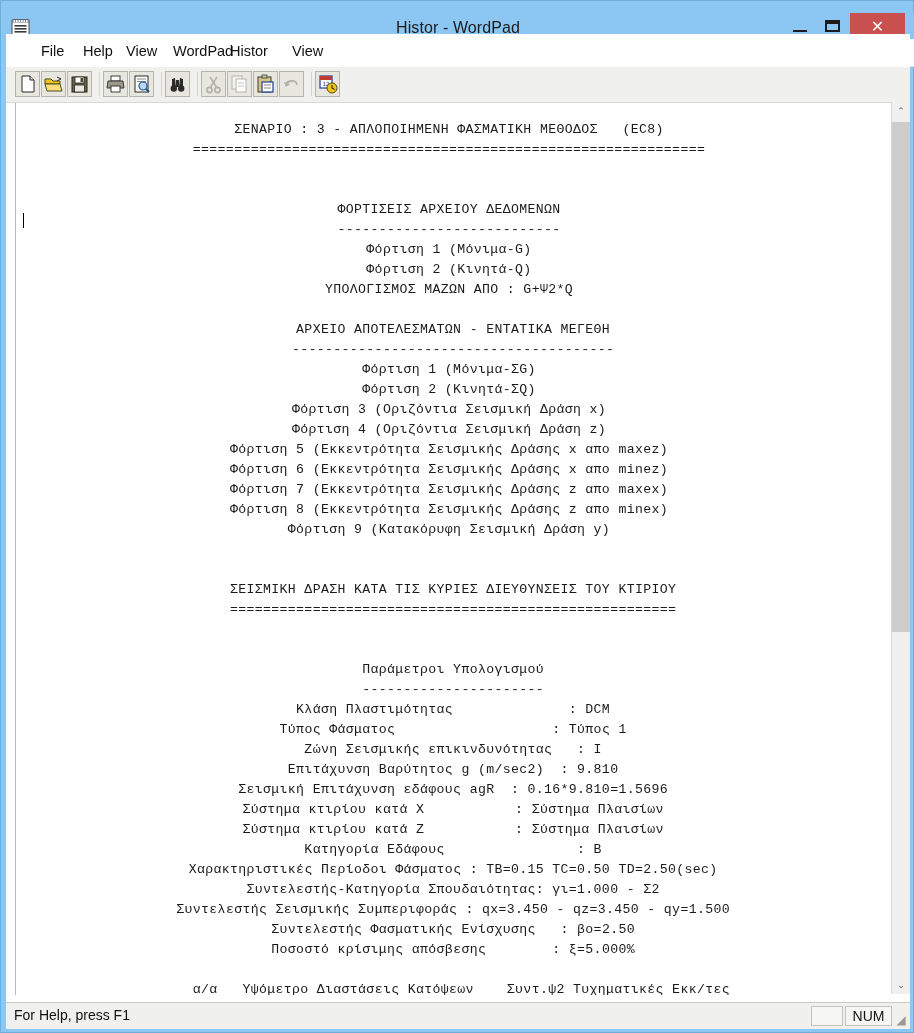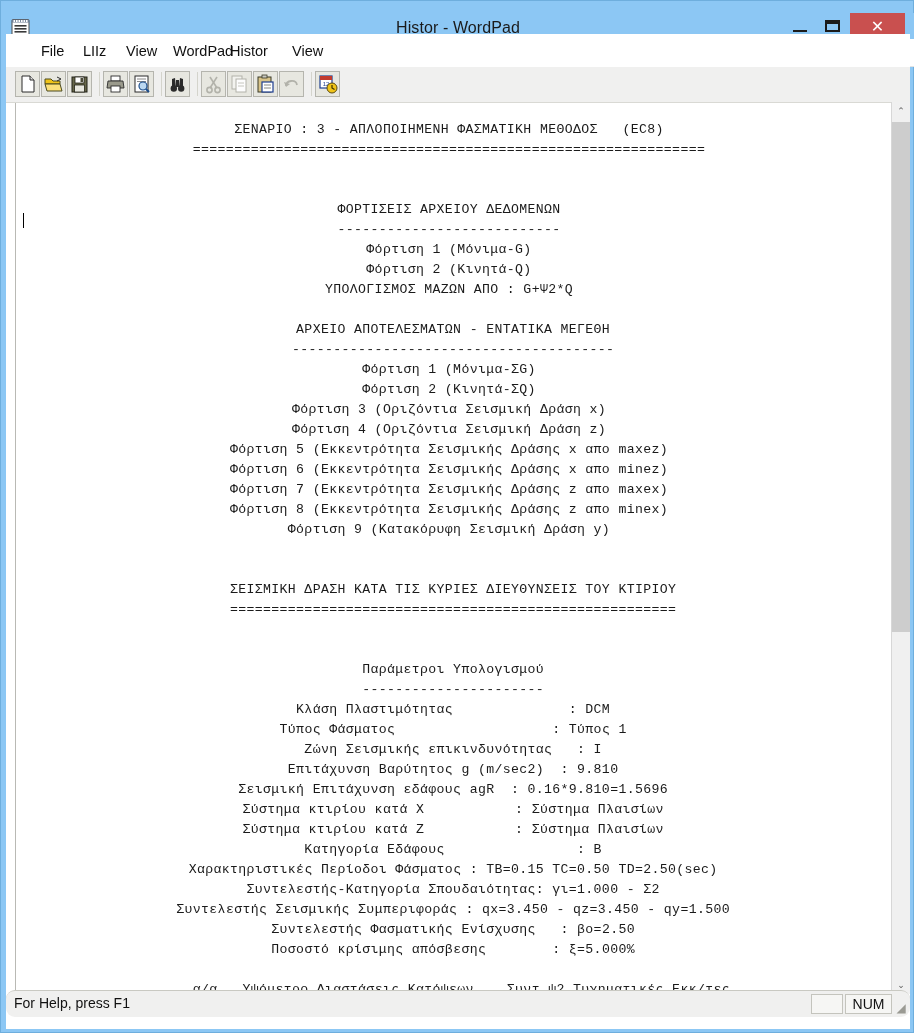--- a/index.html
+++ b/index.html
@@ -201,26 +201,25 @@
     position: absolute;
     left: 0; top: 20px;
     width: 18px; height: 510px;
     background: #cdcdcd;
     cursor: default;
   }
 
   
   #status-bar {
     position: absolute;
-    left: 0; bottom: 12px;
+    left: 0; bottom: 0;
     width: 904px; height: 27px;
     background: #f0f0ef;
     border-top: 1px solid #c9c9c2;
     box-sizing: border-box;
-    border-radius: 9px;
   }
   #status-text {
     position: absolute;
     left: 8px; top: 4px;
     font-size: 14px;
     color: #111111;
     font-family: "Liberation Sans", sans-serif;
   }
   .status-pane {
     position: absolute;
@@ -284,21 +283,21 @@
     </div>
     <div class="win-btn" id="btn-close">
       <span class="glyph">✕</span>
     </div>
   </div>
 
   <div id="client">
 
     <div id="menu-bar">
       <div class="menu-item" style="left:18px">File</div>
-      <div class="menu-item" style="left:60px">LIIz</div>
+      <div class="menu-item" style="left:60px">Help</div>
       <div class="menu-item" style="left:103px">View</div>
       <div class="menu-item" style="left:150px">WordPad</div>
       <div class="menu-item" style="left:207px">Histor</div>
       <div class="menu-item" style="left:269px">View</div>
     </div>
 
     <div id="toolbar">
       <div id="toolbar-strip">
 
         <div class="tb-btn" style="left:0px">

